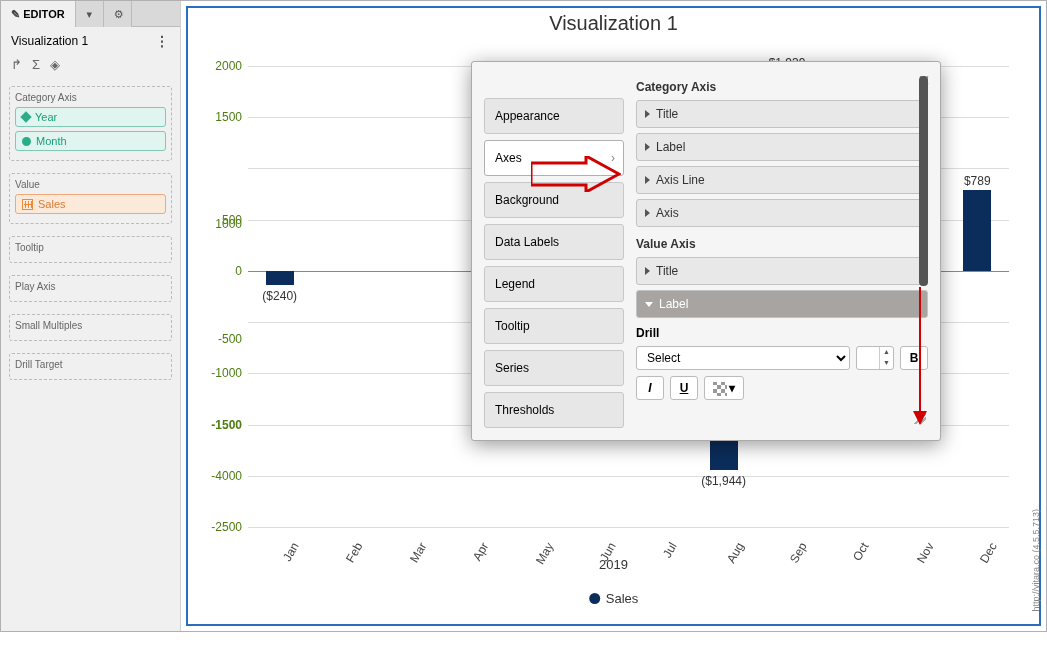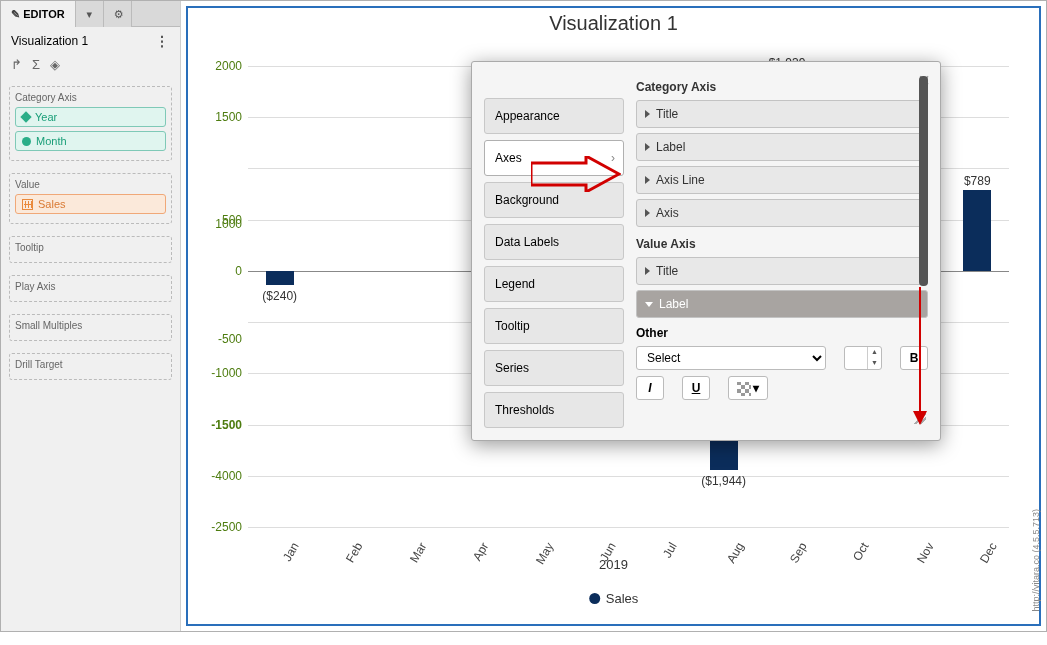--- a/index.html
+++ b/index.html
@@ -48,21 +48,21 @@
 .menu-btn.active .caret{position:absolute;right:8px;top:50%;transform:translateY(-50%);color:#888}
 .modal-right{flex:1;position:relative;overflow:hidden}
 .scroll-track{position:absolute;right:0;top:0;bottom:0;width:10px;background:transparent}
 .scroll-thumb{position:absolute;right:0;top:0;width:9px;height:210px;background:#555;border-radius:4px}
 .section-head{font-size:12px;font-weight:bold;color:#333;margin:4px 0 6px}
 .accordion{border:1px solid #c3c3c3;background:#e8e8e8;border-radius:3px;padding:6px 8px;font-size:12px;color:#333;margin-bottom:5px;display:flex;align-items:center;gap:6px;cursor:pointer}
 .accordion .tri{width:0;height:0;border-top:4px solid transparent;border-bottom:4px solid transparent;border-left:5px solid #555;display:inline-block}
 .accordion.open{background:#a8a4a1;color:#fff}
 .accordion.open .tri{border-left:4px solid transparent;border-right:4px solid transparent;border-top:5px solid #fff;border-bottom:none}
 .label-sub{font-size:12px;font-weight:bold;margin:8px 0 6px}
-.controls-row{display:flex;gap:18px;align-items:center;margin-bottom:6px}
+.controls-row{display:flex;gap:6px;align-items:center;margin-bottom:6px}
 .select-box{flex:1;min-width:0;border:1px solid #bbb;background:#fff;border-radius:3px;height:24px;font-size:12px;padding:0 6px}
 .spinner{width:38px;height:24px;border:1px solid #bbb;border-radius:3px;background:#fff;display:flex}
 .spinner .num{flex:1}
 .spinner .arrows{width:14px;display:flex;flex-direction:column;border-left:1px solid #ccc}
 .spinner .arrows div{flex:1;font-size:7px;text-align:center;line-height:1.3;color:#555}
 .fmt-btn{width:28px;height:24px;border:1px solid #bbb;background:#fff;border-radius:3px;font-size:12px;font-weight:bold;text-align:center;line-height:22px;cursor:pointer}
 .checker{width:14px;height:14px;display:inline-block;background:repeating-conic-gradient(#999 0 25%,#fff 0 50%) 0/8px 8px;vertical-align:middle;margin-right:2px}
 .resize-grip{position:absolute;right:2px;bottom:2px;width:12px;height:12px;background:linear-gradient(135deg,transparent 50%,#aaa 50%,#aaa 60%,transparent 60%,transparent 70%,#aaa 70%,#aaa 80%,transparent 80%)}
 
 
@@ -213,21 +213,21 @@
           <div class="section-head" style="margin-top:10px">Value Axis</div>
           <div class="accordion">
               <span class="tri"></span>
               <span>Title</span>
             </div>
           <div class="accordion open">
               <span class="tri"></span>
               <span>Label</span>
             </div>
 
-          <div class="label-sub">Other</div>
+          <div class="label-sub">Drill</div>
           <div class="controls-row">
             <select class="select-box"><option>Select</option></select>
             <div class="spinner">
                 <div class="num"></div>
                 <div class="arrows">
                   <div>▲</div>
                   <div>▼</div>
                 </div>
               </div>
             <div class="fmt-btn">B</div>

